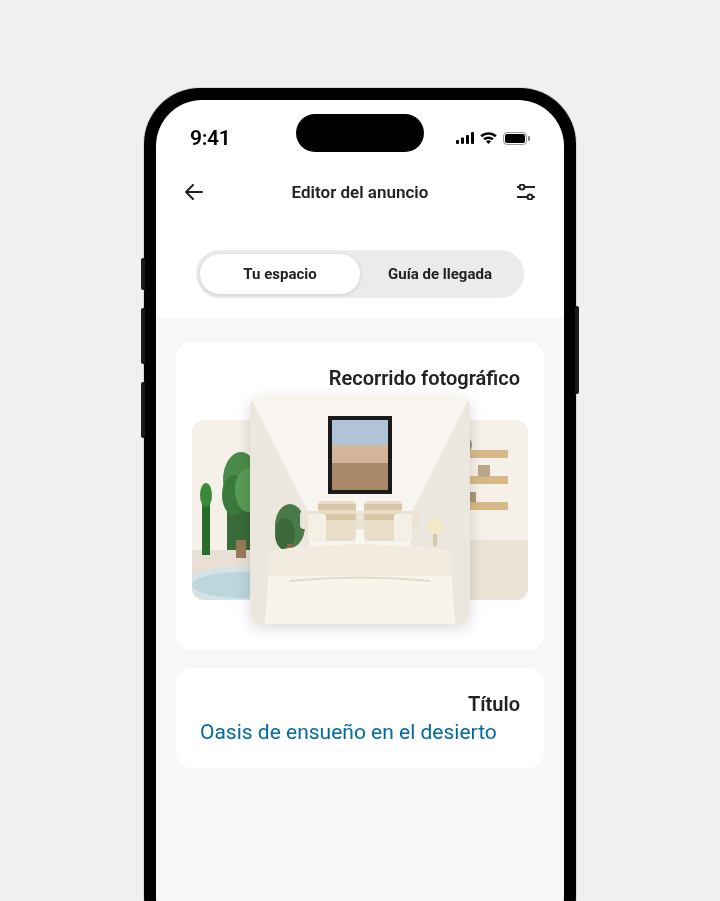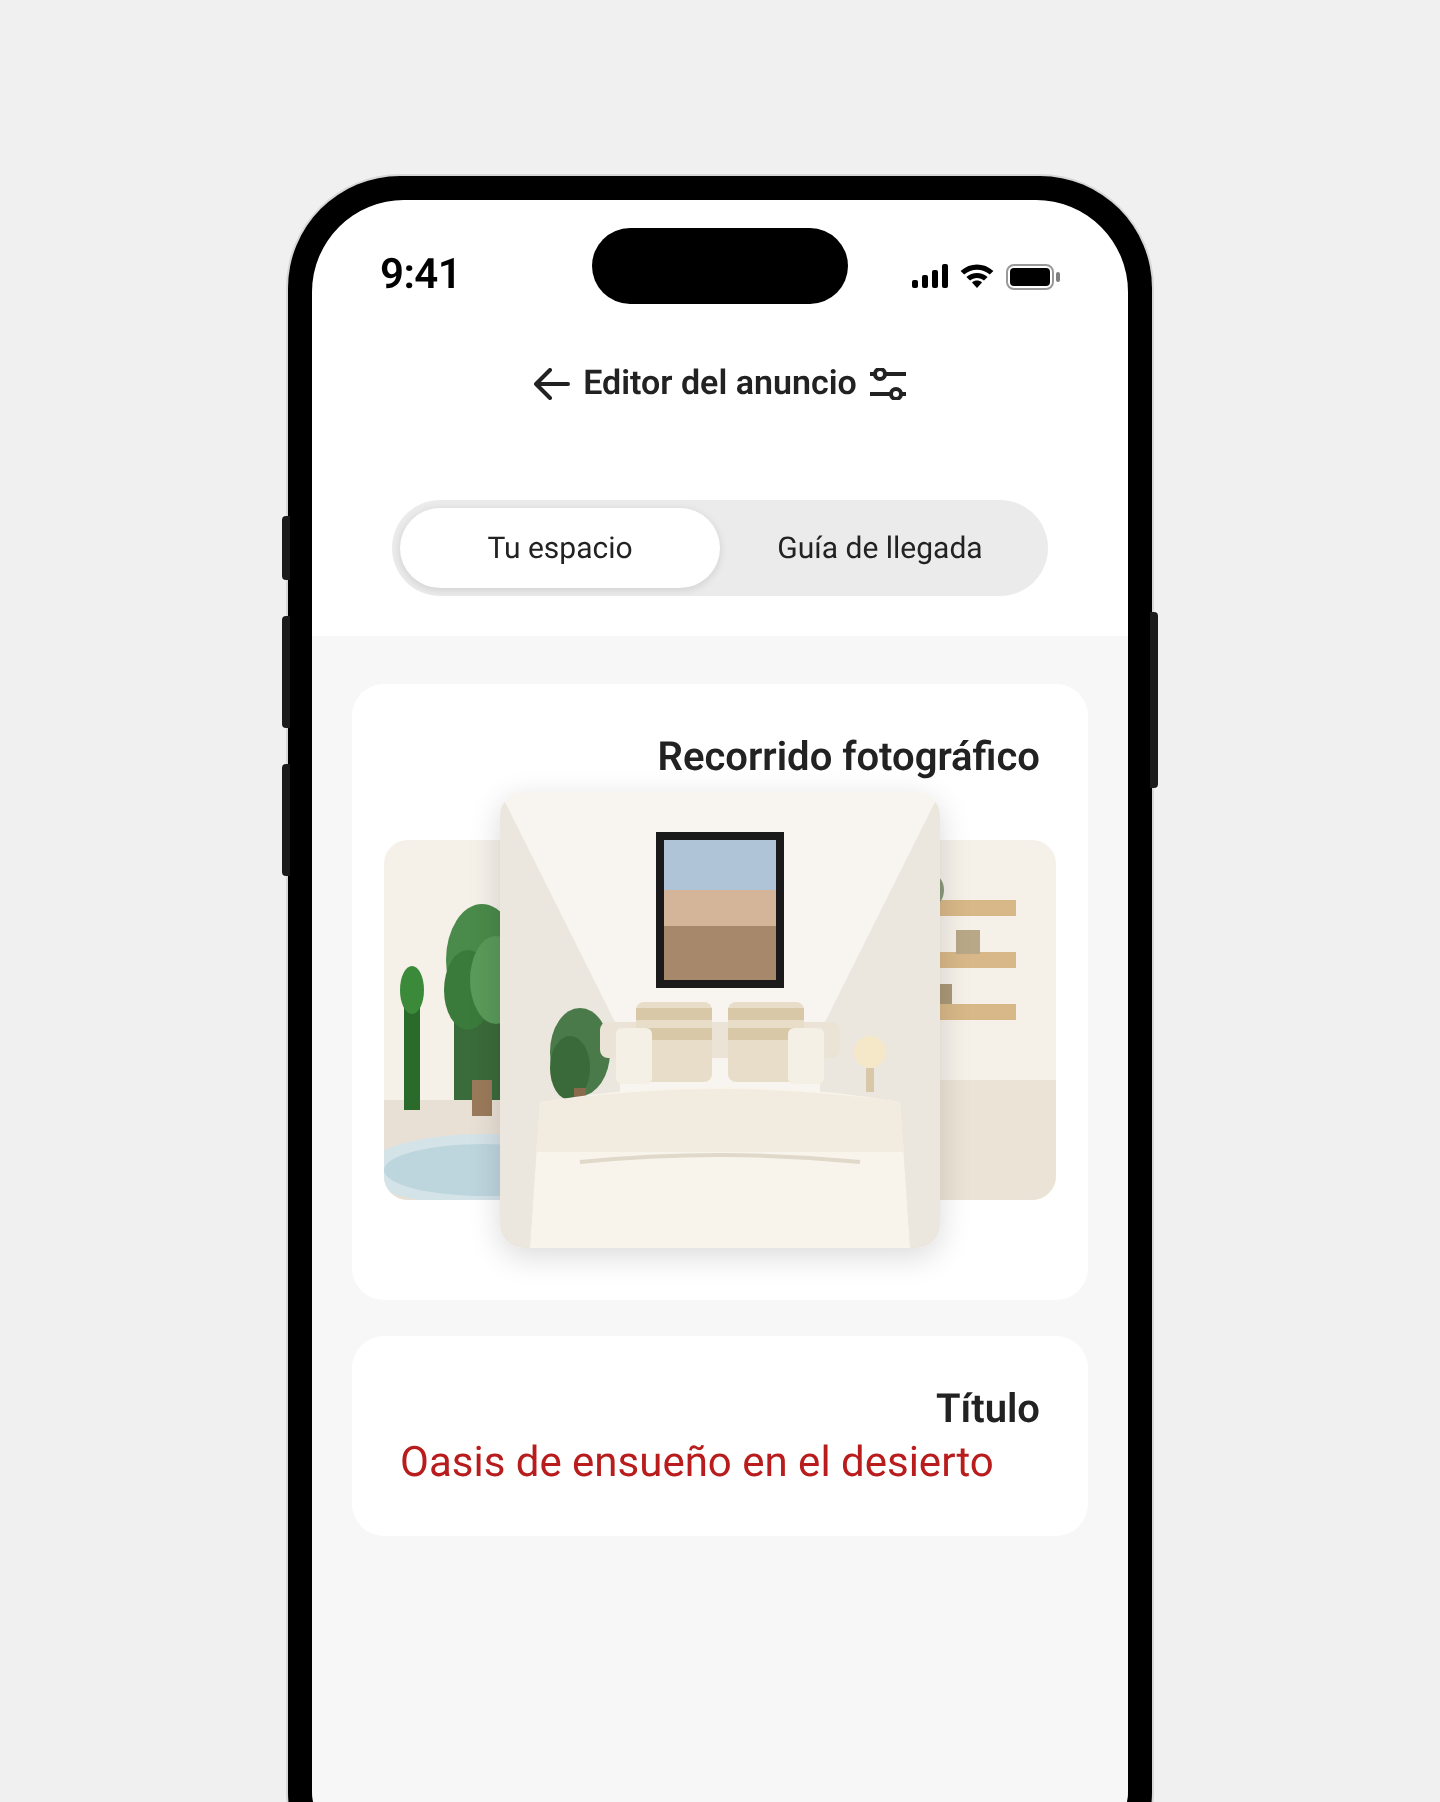--- a/index.html
+++ b/index.html
@@ -93,21 +93,21 @@
     
     .status-icons {
       display: flex;
       align-items: center;
       gap: 6px;
     }
     
     .header {
       display: flex;
       align-items: center;
-      justify-content: center;
+      justify-content: space-between;
       padding: 18px 22px 14px;
     }
     
     .back-button {
       width: 32px;
       height: 32px;
       display: flex;
       align-items: center;
       justify-content: center;
       cursor: pointer;
@@ -135,21 +135,21 @@
       border-radius: 30px;
       padding: 4px;
       position: relative;
     }
     
     .tab {
       flex: 1;
       text-align: center;
       padding: 11px 8px;
       font-size: 15px;
-      font-weight: 400;
+      font-weight: 700;
       color: #222;
       border-radius: 26px;
       cursor: pointer;
       white-space: nowrap;
     }
     
     .tab.active {
       background: #fff;
       box-shadow: 0 1px 4px rgba(0,0,0,0.12);
     }
@@ -212,21 +212,21 @@
     
     .photo-item.right {
       width: 140px;
       height: 180px;
       right: -8px;
       z-index: 1;
     }
     
     .card-value {
       font-size: 21px;
-      color: #b91c1c;
+      color: #0369a1;
       margin-top: 2px;
     }
     
     
     .bedroom-svg {
       width: 100%;
       height: 100%;
     }
   </style>
 </head>

